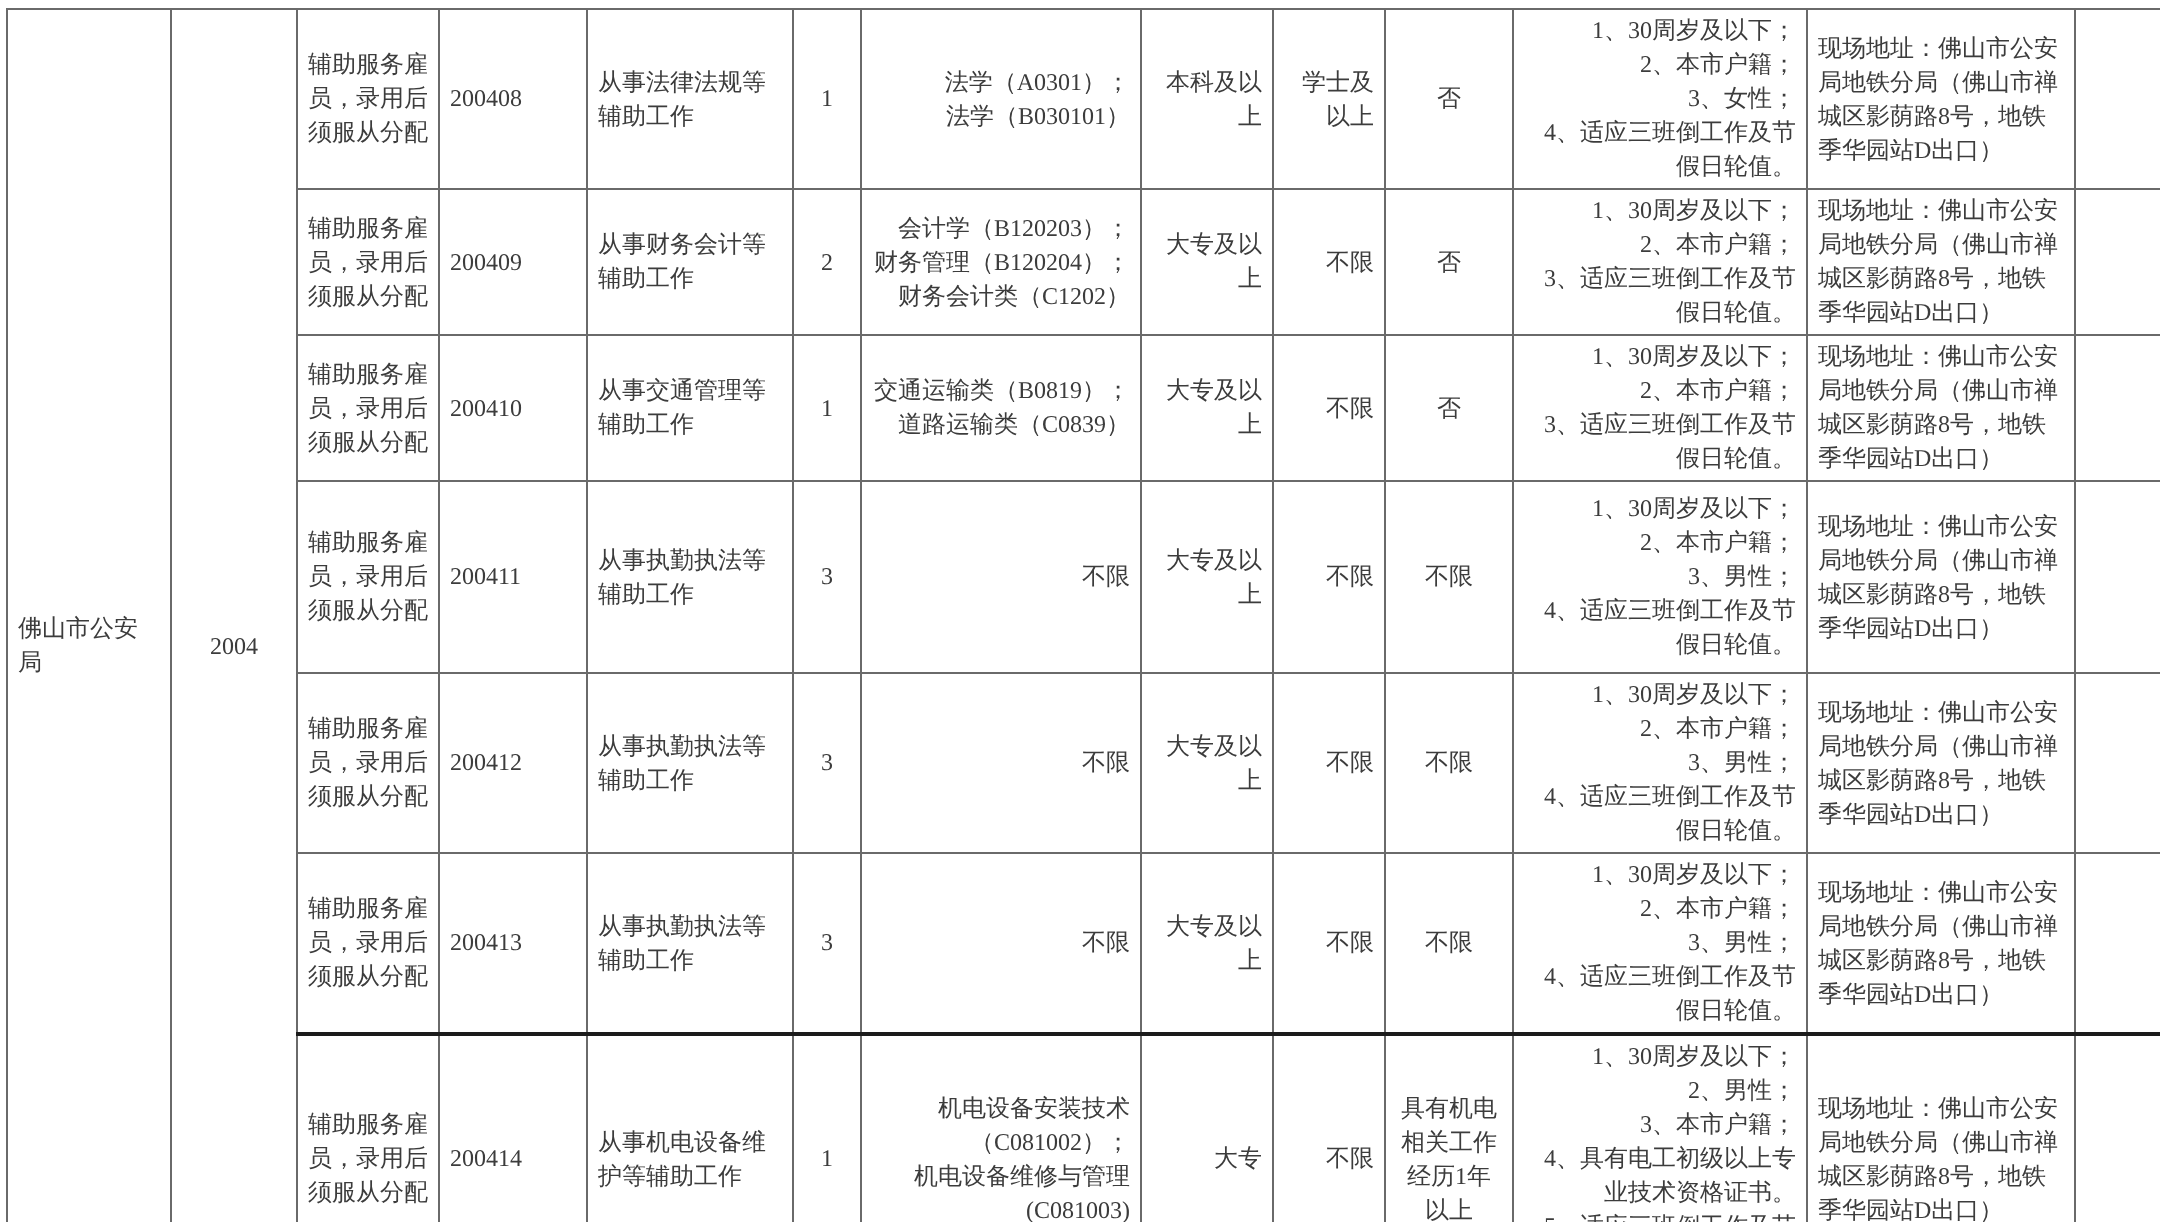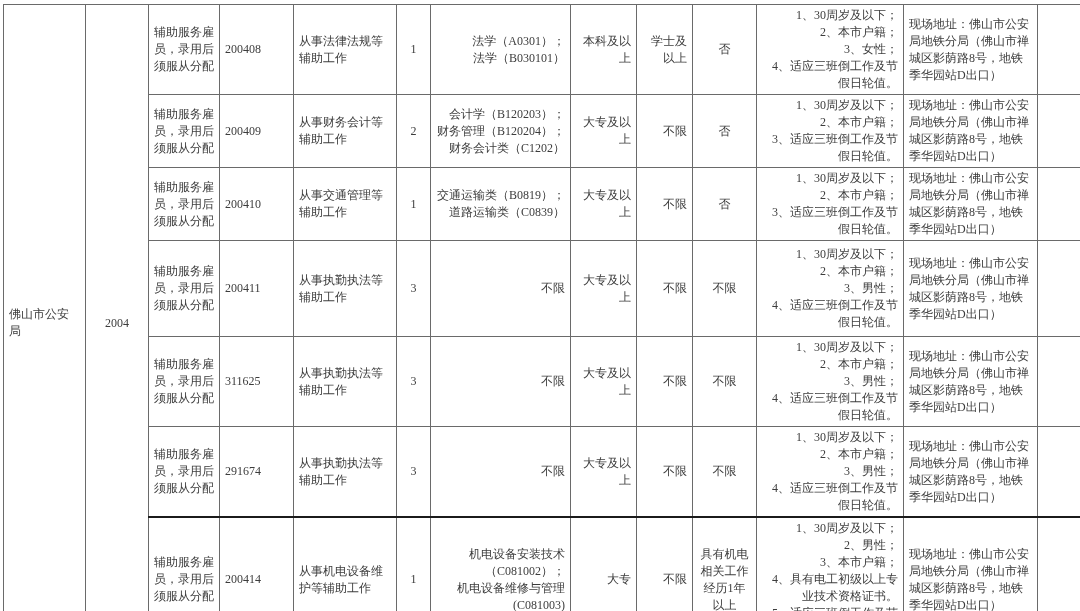--- a/index.html
+++ b/index.html
@@ -165,37 +165,37 @@
         <td class="c-other">不限</td>
         <td class="c-req">1、30周岁及以下；
 2、本市户籍；
 3、男性；
 4、适应三班倒工作及节假日轮值。</td>
         <td class="c-addr">现场地址：佛山市公安局地铁分局（佛山市禅城区影荫路8号，地铁季华园站D出口）</td>
         <td class="c-blank"></td>
       </tr>
       <tr class="r5">
         <td class="c-pos">辅助服务雇员，录用后须服从分配</td>
-        <td class="c-code">311625</td>
+        <td class="c-code">200412</td>
         <td class="c-duty">从事执勤执法等辅助工作</td>
         <td class="c-num">3</td>
         <td class="c-major">不限</td>
         <td class="c-edu">大专及以上</td>
         <td class="c-deg">不限</td>
         <td class="c-other">不限</td>
         <td class="c-req">1、30周岁及以下；
 2、本市户籍；
 3、男性；
 4、适应三班倒工作及节假日轮值。</td>
         <td class="c-addr">现场地址：佛山市公安局地铁分局（佛山市禅城区影荫路8号，地铁季华园站D出口）</td>
         <td class="c-blank"></td>
       </tr>
       <tr class="r6">
         <td class="c-pos">辅助服务雇员，录用后须服从分配</td>
-        <td class="c-code">291674</td>
+        <td class="c-code">200413</td>
         <td class="c-duty">从事执勤执法等辅助工作</td>
         <td class="c-num">3</td>
         <td class="c-major">不限</td>
         <td class="c-edu">大专及以上</td>
         <td class="c-deg">不限</td>
         <td class="c-other">不限</td>
         <td class="c-req">1、30周岁及以下；
 2、本市户籍；
 3、男性；
 4、适应三班倒工作及节假日轮值。</td>

